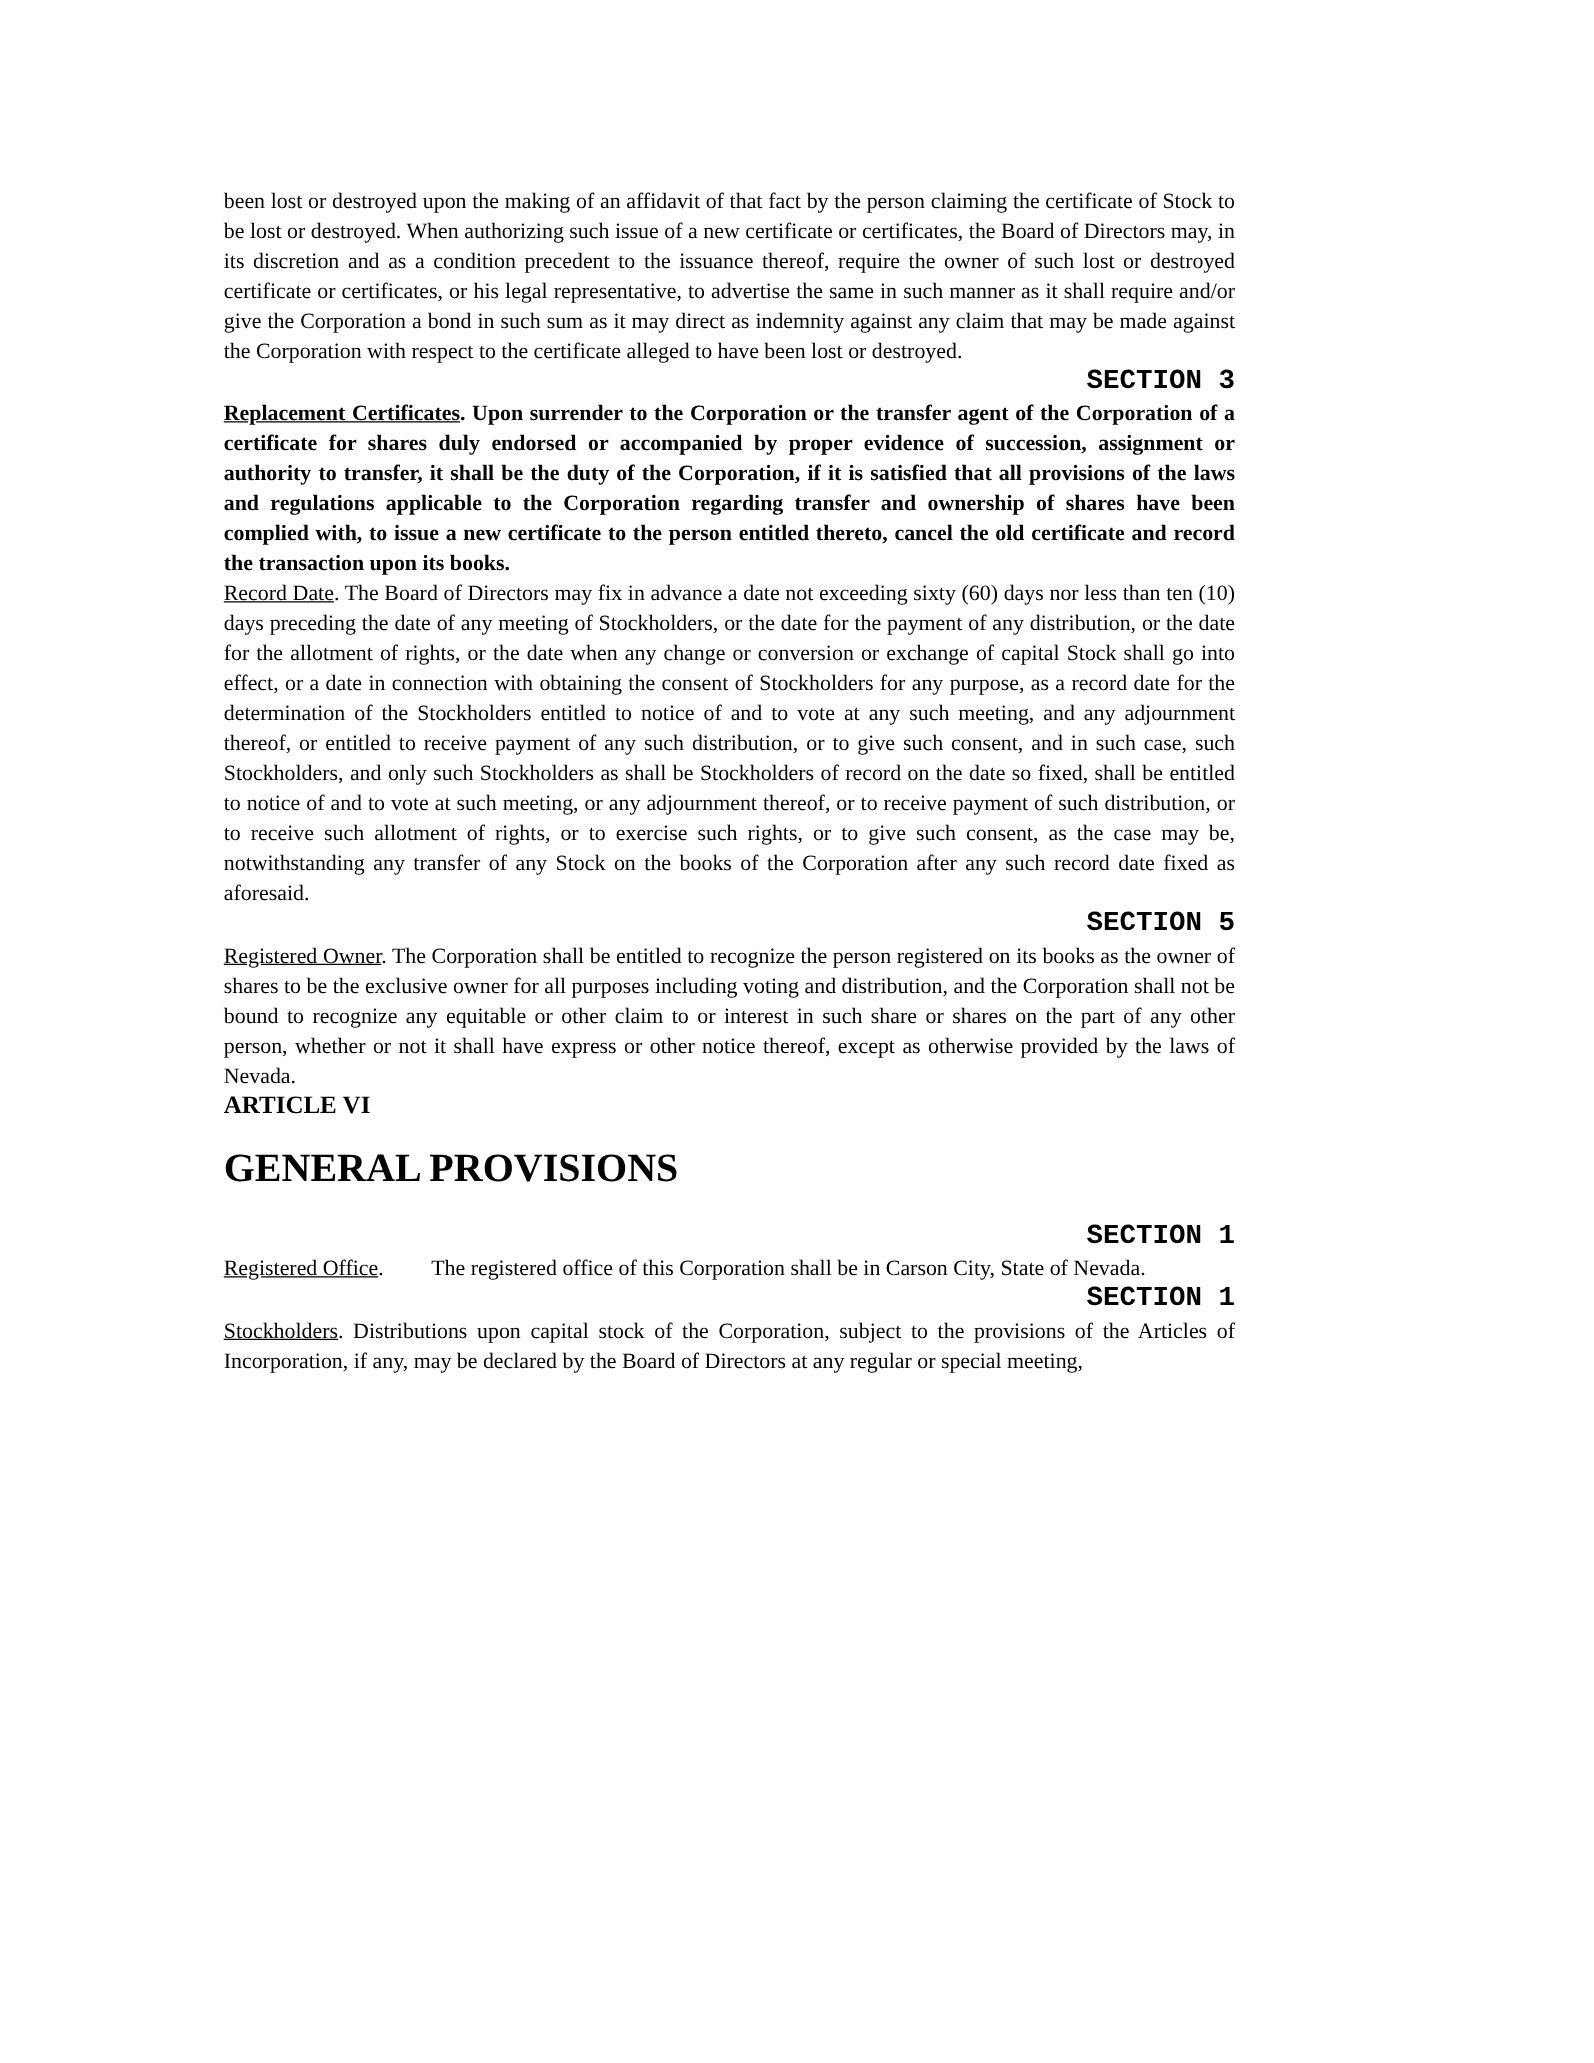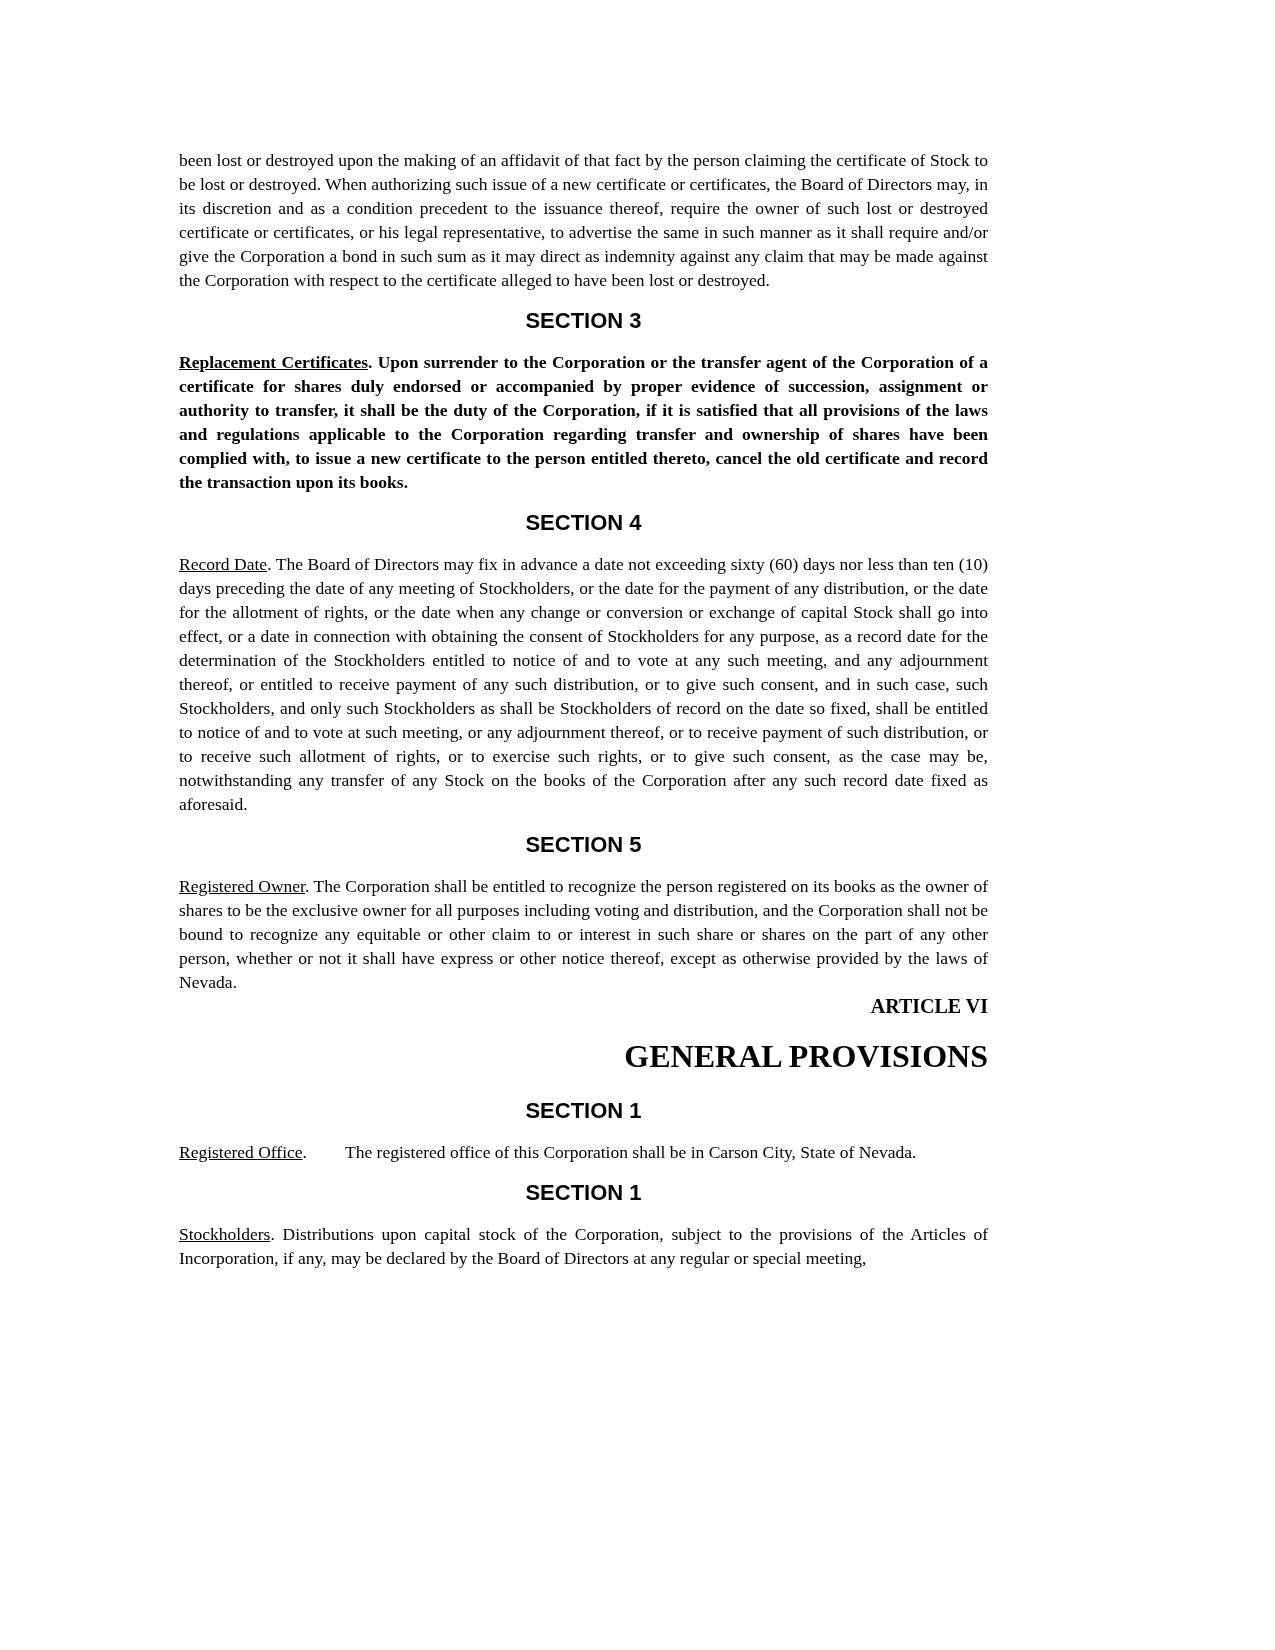--- a/index.html
+++ b/index.html
@@ -22,30 +22,30 @@
   }
   p.body {
     margin: 0;
     text-align: justify;
   }
   p.nojust {
     margin: 0;
     text-align: left;
   }
   h2.sec {
-    font-family: Liberation Sans, sans-serif;
+    font-family: Liberation Mono, monospace;
     font-weight: bold;
     font-size: 22px;
     line-height: 26px;
-    margin: 16px;
-    text-align: center;
+    margin: 0;
+    text-align: right;
   }
   .center-head {
     font-weight: bold;
-    text-align: right;
+    text-align: left;
     margin: 0;
   }
   .article-title {
     font-size: 20px;
     line-height: 24px;
   }
   .article-subtitle {
     font-size: 32px;
     line-height: 28px;
   }
@@ -67,21 +67,20 @@
 <body>
 
 <div class="page">
 
   <p class="body mb27">been lost or destroyed upon the making of an affidavit of that fact by the person claiming the certificate of Stock to be lost or destroyed. When authorizing such issue of a new certificate or certificates, the Board of Directors may, in its discretion and as a condition precedent to the issuance thereof, require the owner of such lost or destroyed certificate or certificates, or his legal representative, to advertise the same in such manner as it shall require and/or give the Corporation a bond in such sum as it may direct as indemnity against any claim that may be made against the Corporation with respect to the certificate alleged to have been lost or destroyed.</p>
 
   <h2 class="sec mb31">SECTION 3</h2>
 
   <p class="body mb29"><span class="u">Replacement Certificates</span><span>. Upon surrender to the Corporation or the transfer agent of the Corporation of a certificate for shares duly endorsed or accompanied by proper evidence of succession, assignment or authority to transfer, it shall be the duty of the Corporation, if it is satisfied that all provisions of the laws and regulations applicable to the Corporation regarding transfer and ownership of shares have been complied with, to issue a new certificate to the person entitled thereto, cancel the old certificate and record the transaction upon its books.</span></p>
 
-  <h2 class="sec mb21">SECTION 4</h2>
 
   <p class="body mb28"><span class="u">Record Date</span><span>. The Board of Directors may fix in advance a date not exceeding sixty (60) days nor less than ten (10) days preceding the date of any meeting of Stockholders, or the date for the payment of any distribution, or the date for the allotment of rights, or the date when any change or conversion or exchange of capital Stock shall go into effect, or a date in connection with obtaining the consent of Stockholders for any purpose, as a record date for the determination of the Stockholders entitled to notice of and to vote at any such meeting, and any adjournment thereof, or entitled to receive payment of any such distribution, or to give such consent, and in such case, such Stockholders, and only such Stockholders as shall be Stockholders of record on the date so fixed, shall be entitled to notice of and to vote at such meeting, or any adjournment thereof, or to receive payment of such distribution, or to receive such allotment of rights, or to exercise such rights, or to give such consent, as the case may be, notwithstanding any transfer of any Stock on the books of the Corporation after any such record date fixed as aforesaid.</span></p>
 
   <h2 class="sec mb27">SECTION 5</h2>
 
   <p class="body mb27"><span class="u">Registered Owner</span><span>. The Corporation shall be entitled to recognize the person registered on its books as the owner of shares to be the exclusive owner for all purposes including voting and distribution, and the Corporation shall not be bound to recognize any equitable or other claim to or interest in such share or shares on the part of any other person, whether or not it shall have express or other notice thereof, except as otherwise provided by the laws of Nevada.</span></p>
 
   <div class="center-head article-title mb24">ARTICLE VI</div>
 
   <div class="center-head article-subtitle mb28">GENERAL PROVISIONS</div>

